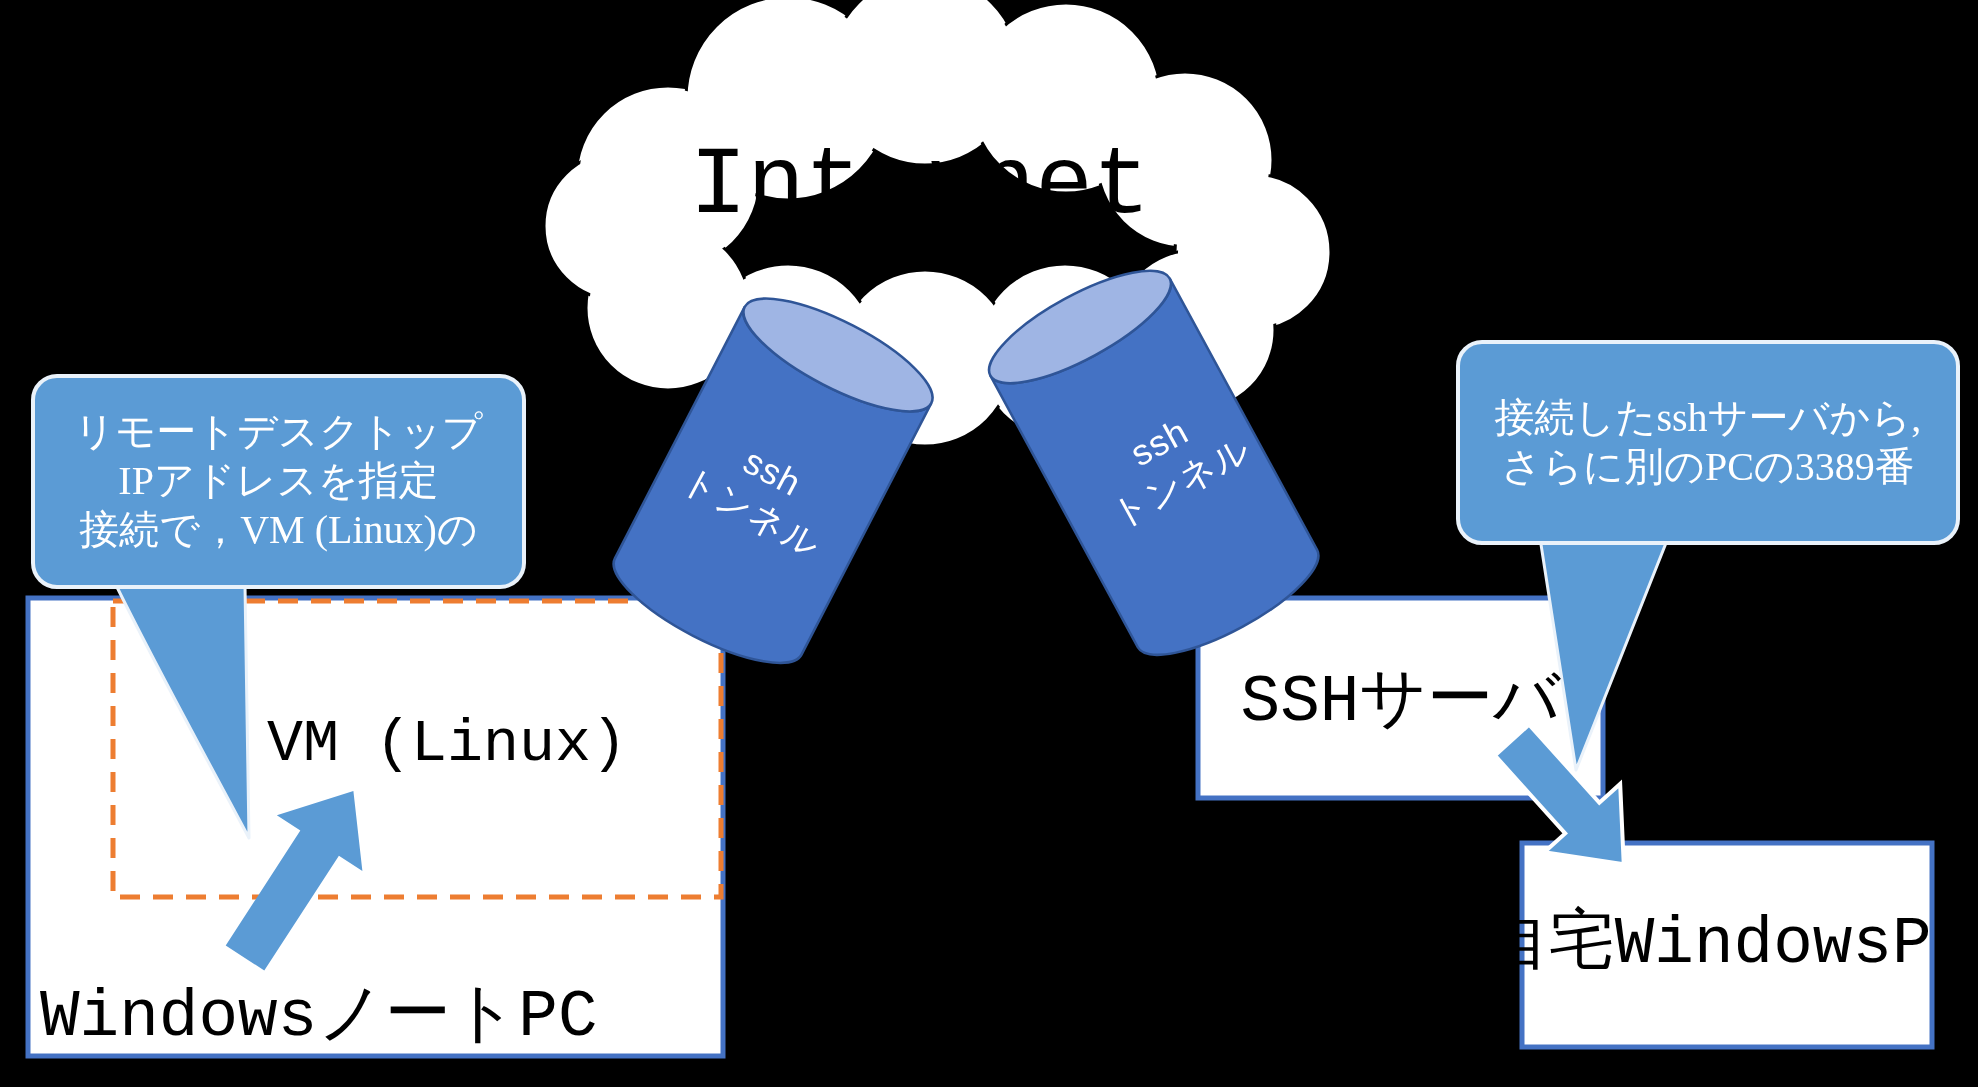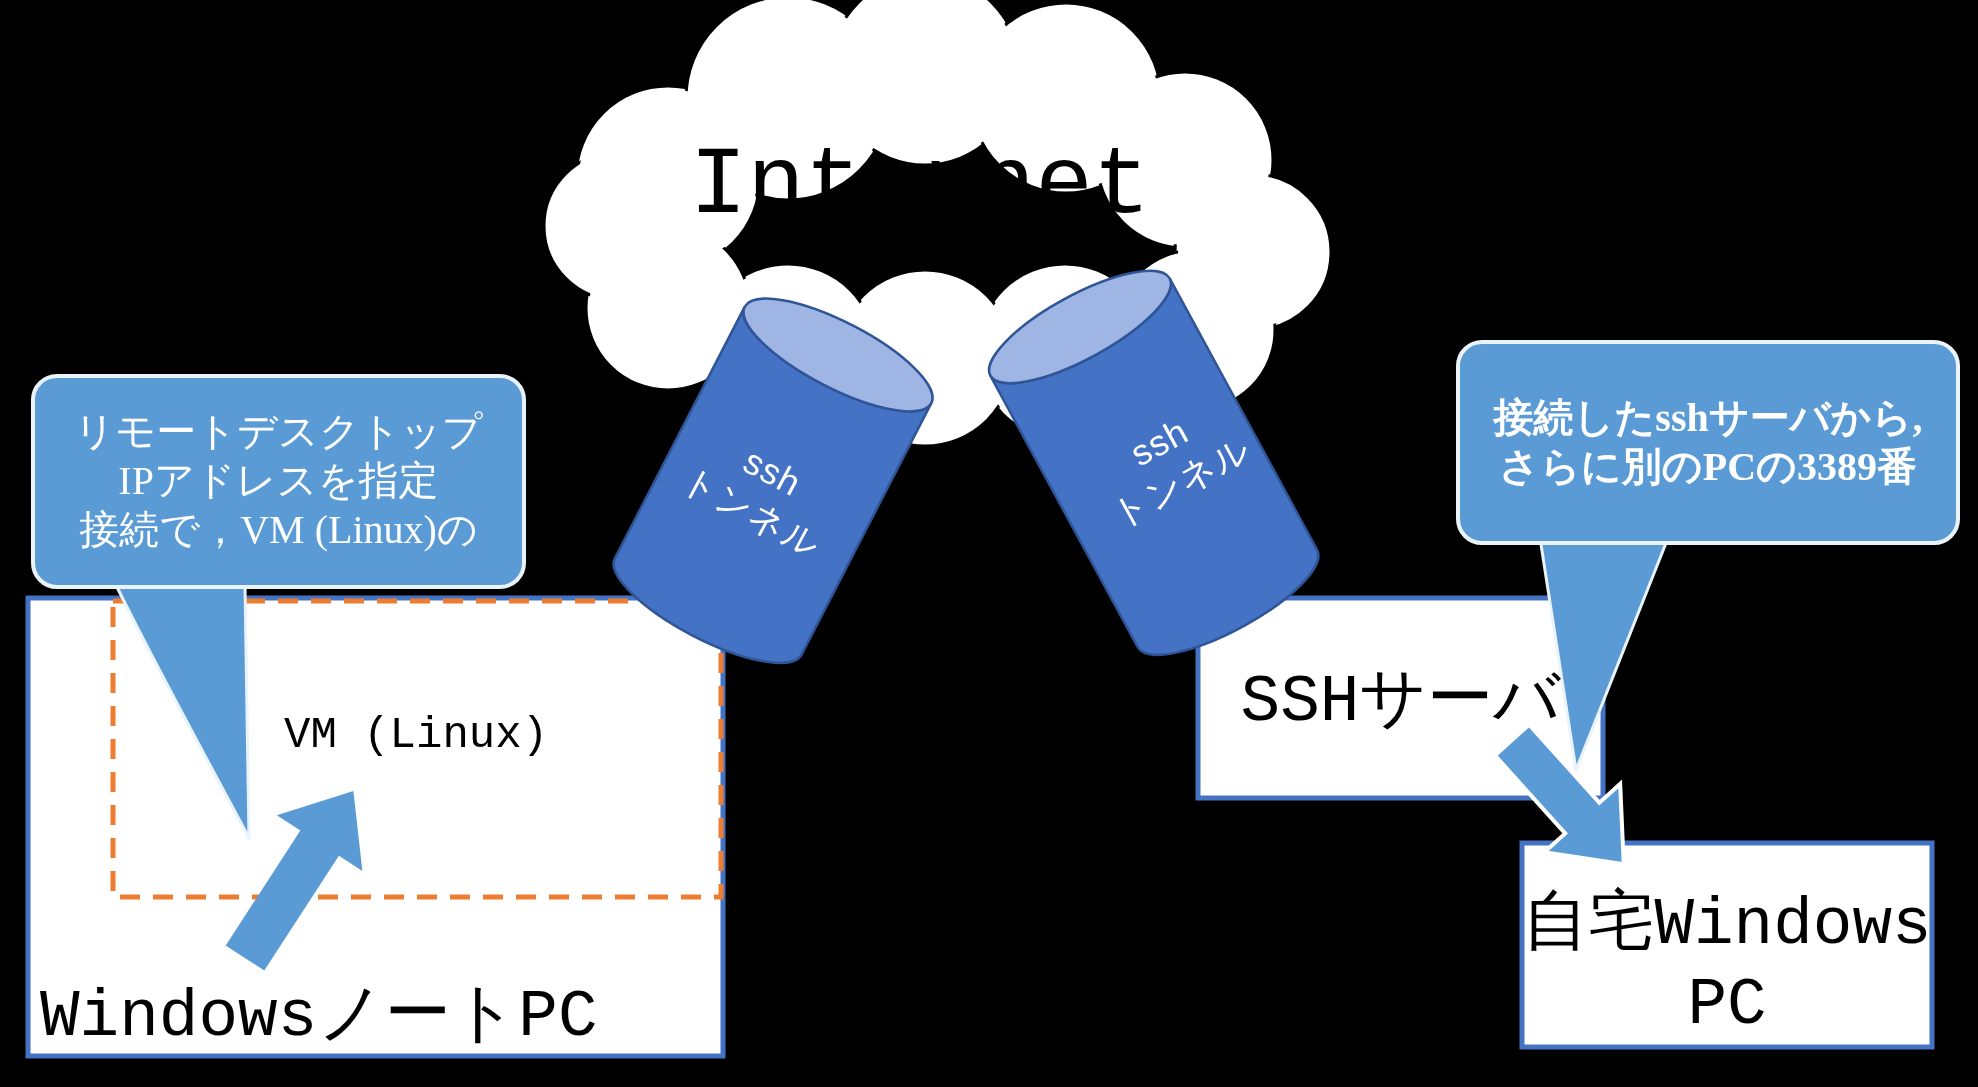--- a/index.html
+++ b/index.html
@@ -20,31 +20,31 @@
   .can-body  { fill:var(--can-body,#4472C4); stroke:var(--can-outline,#2F5597); stroke-width:2.5; }
   .can-top   { fill:var(--can-top,#9FB5E4); stroke:var(--can-outline,#2F5597); stroke-width:2.5; }
   .tail      { fill:var(--callout-fill,#5B9BD5); stroke:var(--callout-border,#EAF2FA); stroke-width:3; stroke-linejoin:round; }
   .callout   { fill:var(--callout-fill,#5B9BD5); stroke:var(--callout-border,#EAF2FA); stroke-width:4; }
   .arrow     { fill:var(--arrow-fill,#5B9BD5); }
   .arrow.outlined { stroke:#FFFFFF; stroke-width:4; stroke-linejoin:miter; }
 
   
   .t { position:absolute; color:var(--label-color,#000); white-space:nowrap;font-family:Liberation Mono, monospace; }
   .internet  { left:660px; top:132px; width:520px; text-align:center; font-size:96px; }
-  .vm-label  { left:284px; top:710px; font-size:44px; }
+  .vm-label  { left:267px; top:710px; font-size:60px; }
   .laptop-label { left:40px; top:968px; font-size:66px; }
   .ssh-label { left:1198px; top:598px; width:405px; height:200px;
                display:flex; align-items:center; justify-content:center; font-size:66px; }
   .home-label{ left:1522px; top:843px; width:410px; height:204px;
-               display:flex; flex-direction:column; align-items:center; justify-content:flex-end;
+               display:flex; flex-direction:row; align-items:center; justify-content:center;
                font-size:66px; line-height:1.22; text-align:center; }
   .callout-text { position:absolute; display:flex; flex-direction:column; align-items:center; justify-content:center;
                color:var(--callout-text,#fff); font-size:40px; line-height:1.22; text-align:center; }
   .callout-text.left  { left:33px;   top:376px; width:491px; height:211px;align-items:center; }
-  .callout-text.right { left:1458px; top:342px; width:500px; height:201px;font-weight:bold; }
+  .callout-text.right { left:1458px; top:342px; width:500px; height:201px; }
   .can-text { position:absolute; display:flex; flex-direction:column; align-items:center; justify-content:center;
                color:#fff; font-family:"Liberation Sans","DejaVu Sans",sans-serif;
                font-size:36px; line-height:1.25; text-align:center; letter-spacing:1px; }
   .can-text.left  { left:612px;  top:437px; width:300px; height:110px; transform:rotate(28deg); }
   .can-text.right { left:1020px; top:407px; width:300px; height:110px; transform:rotate(-28.5deg); }
 </style>
 </head>
 <body>
 
 <div class="stage">

